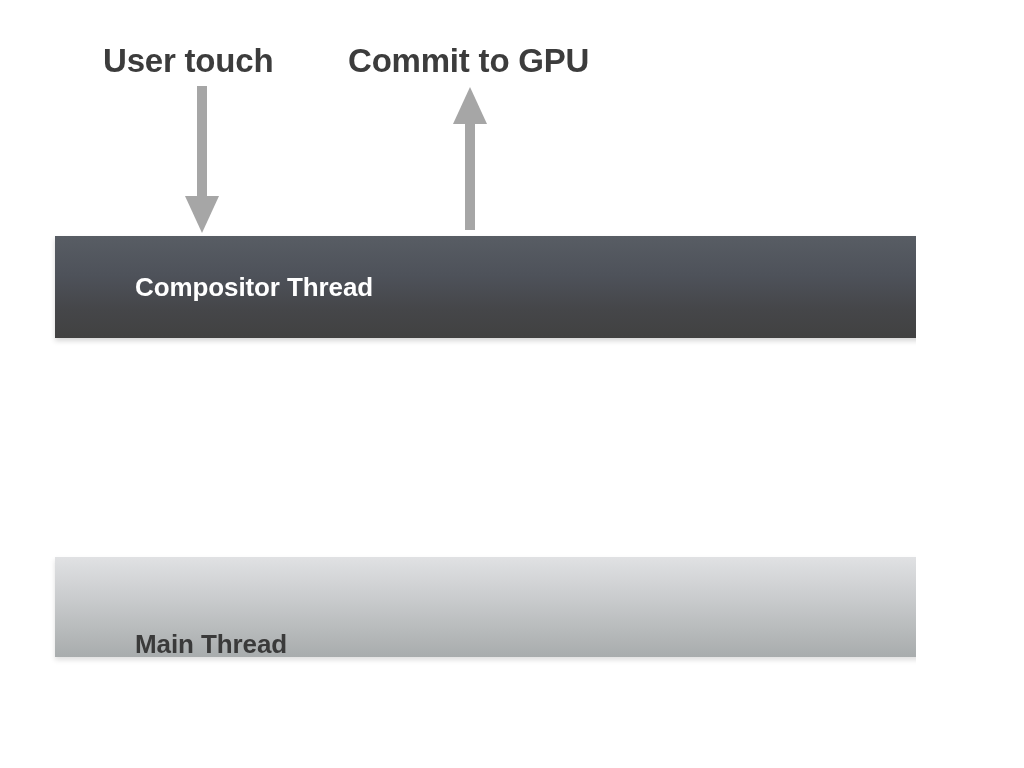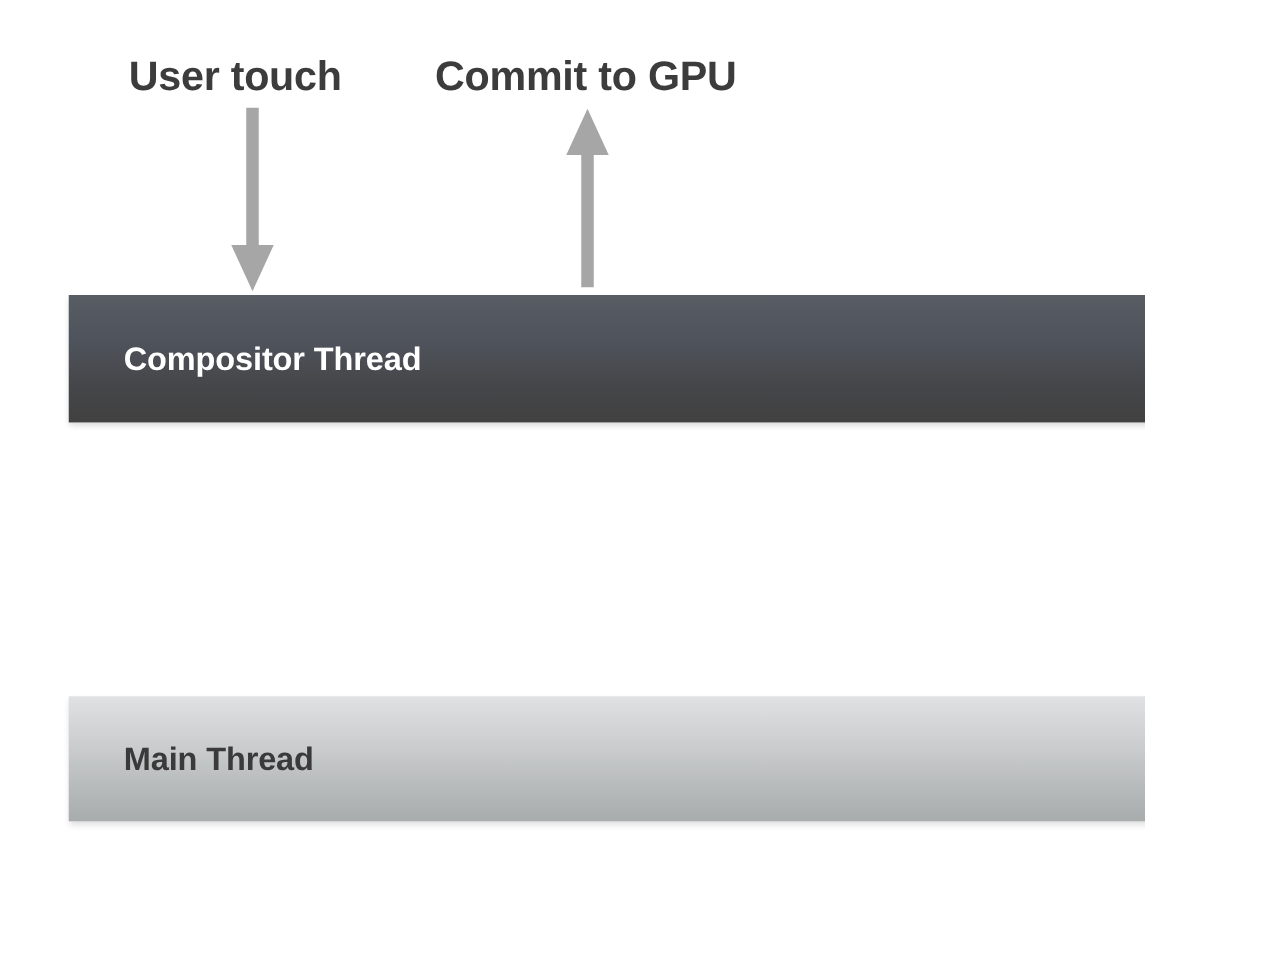--- a/index.html
+++ b/index.html
@@ -55,39 +55,40 @@
     box-sizing: border-box;
     display: flex;
     align-items: center;
   }
   .thread-label {
     font-family: "Liberation Sans", sans-serif;
     font-weight: bold;
     font-size: 26px;
     line-height: 1;
     white-space: nowrap;
-    padding-left: 44px;
+    padding-left: 80px;
     letter-spacing: -0.1px;
   }
 
   #lane-compositor {
     top: 236px;
     height: 102px;
     background: linear-gradient(to bottom, #585d64 0%, #4e525a 38%, #454649 72%, #414141 100%);
     box-shadow: 0 3px 5px rgba(0,0,0,0.16);
   }
   #lane-compositor .thread-label {
     color: #ffffff;
   }
 
   #lane-main {
     top: 557px;
     height: 100px;
     background: linear-gradient(to bottom, #e0e1e3 0%, #cdcfd1 35%, #b9bcbd 70%, #a8acad 100%);
     box-shadow: 0 3px 5px rgba(0,0,0,0.13);
+    align-items: flex-end;
   }
   #lane-main .thread-label {
     color: #3a3a3a;
   }
 </style>
 </head>
 <body>
 
 <div id="canvas">
 

